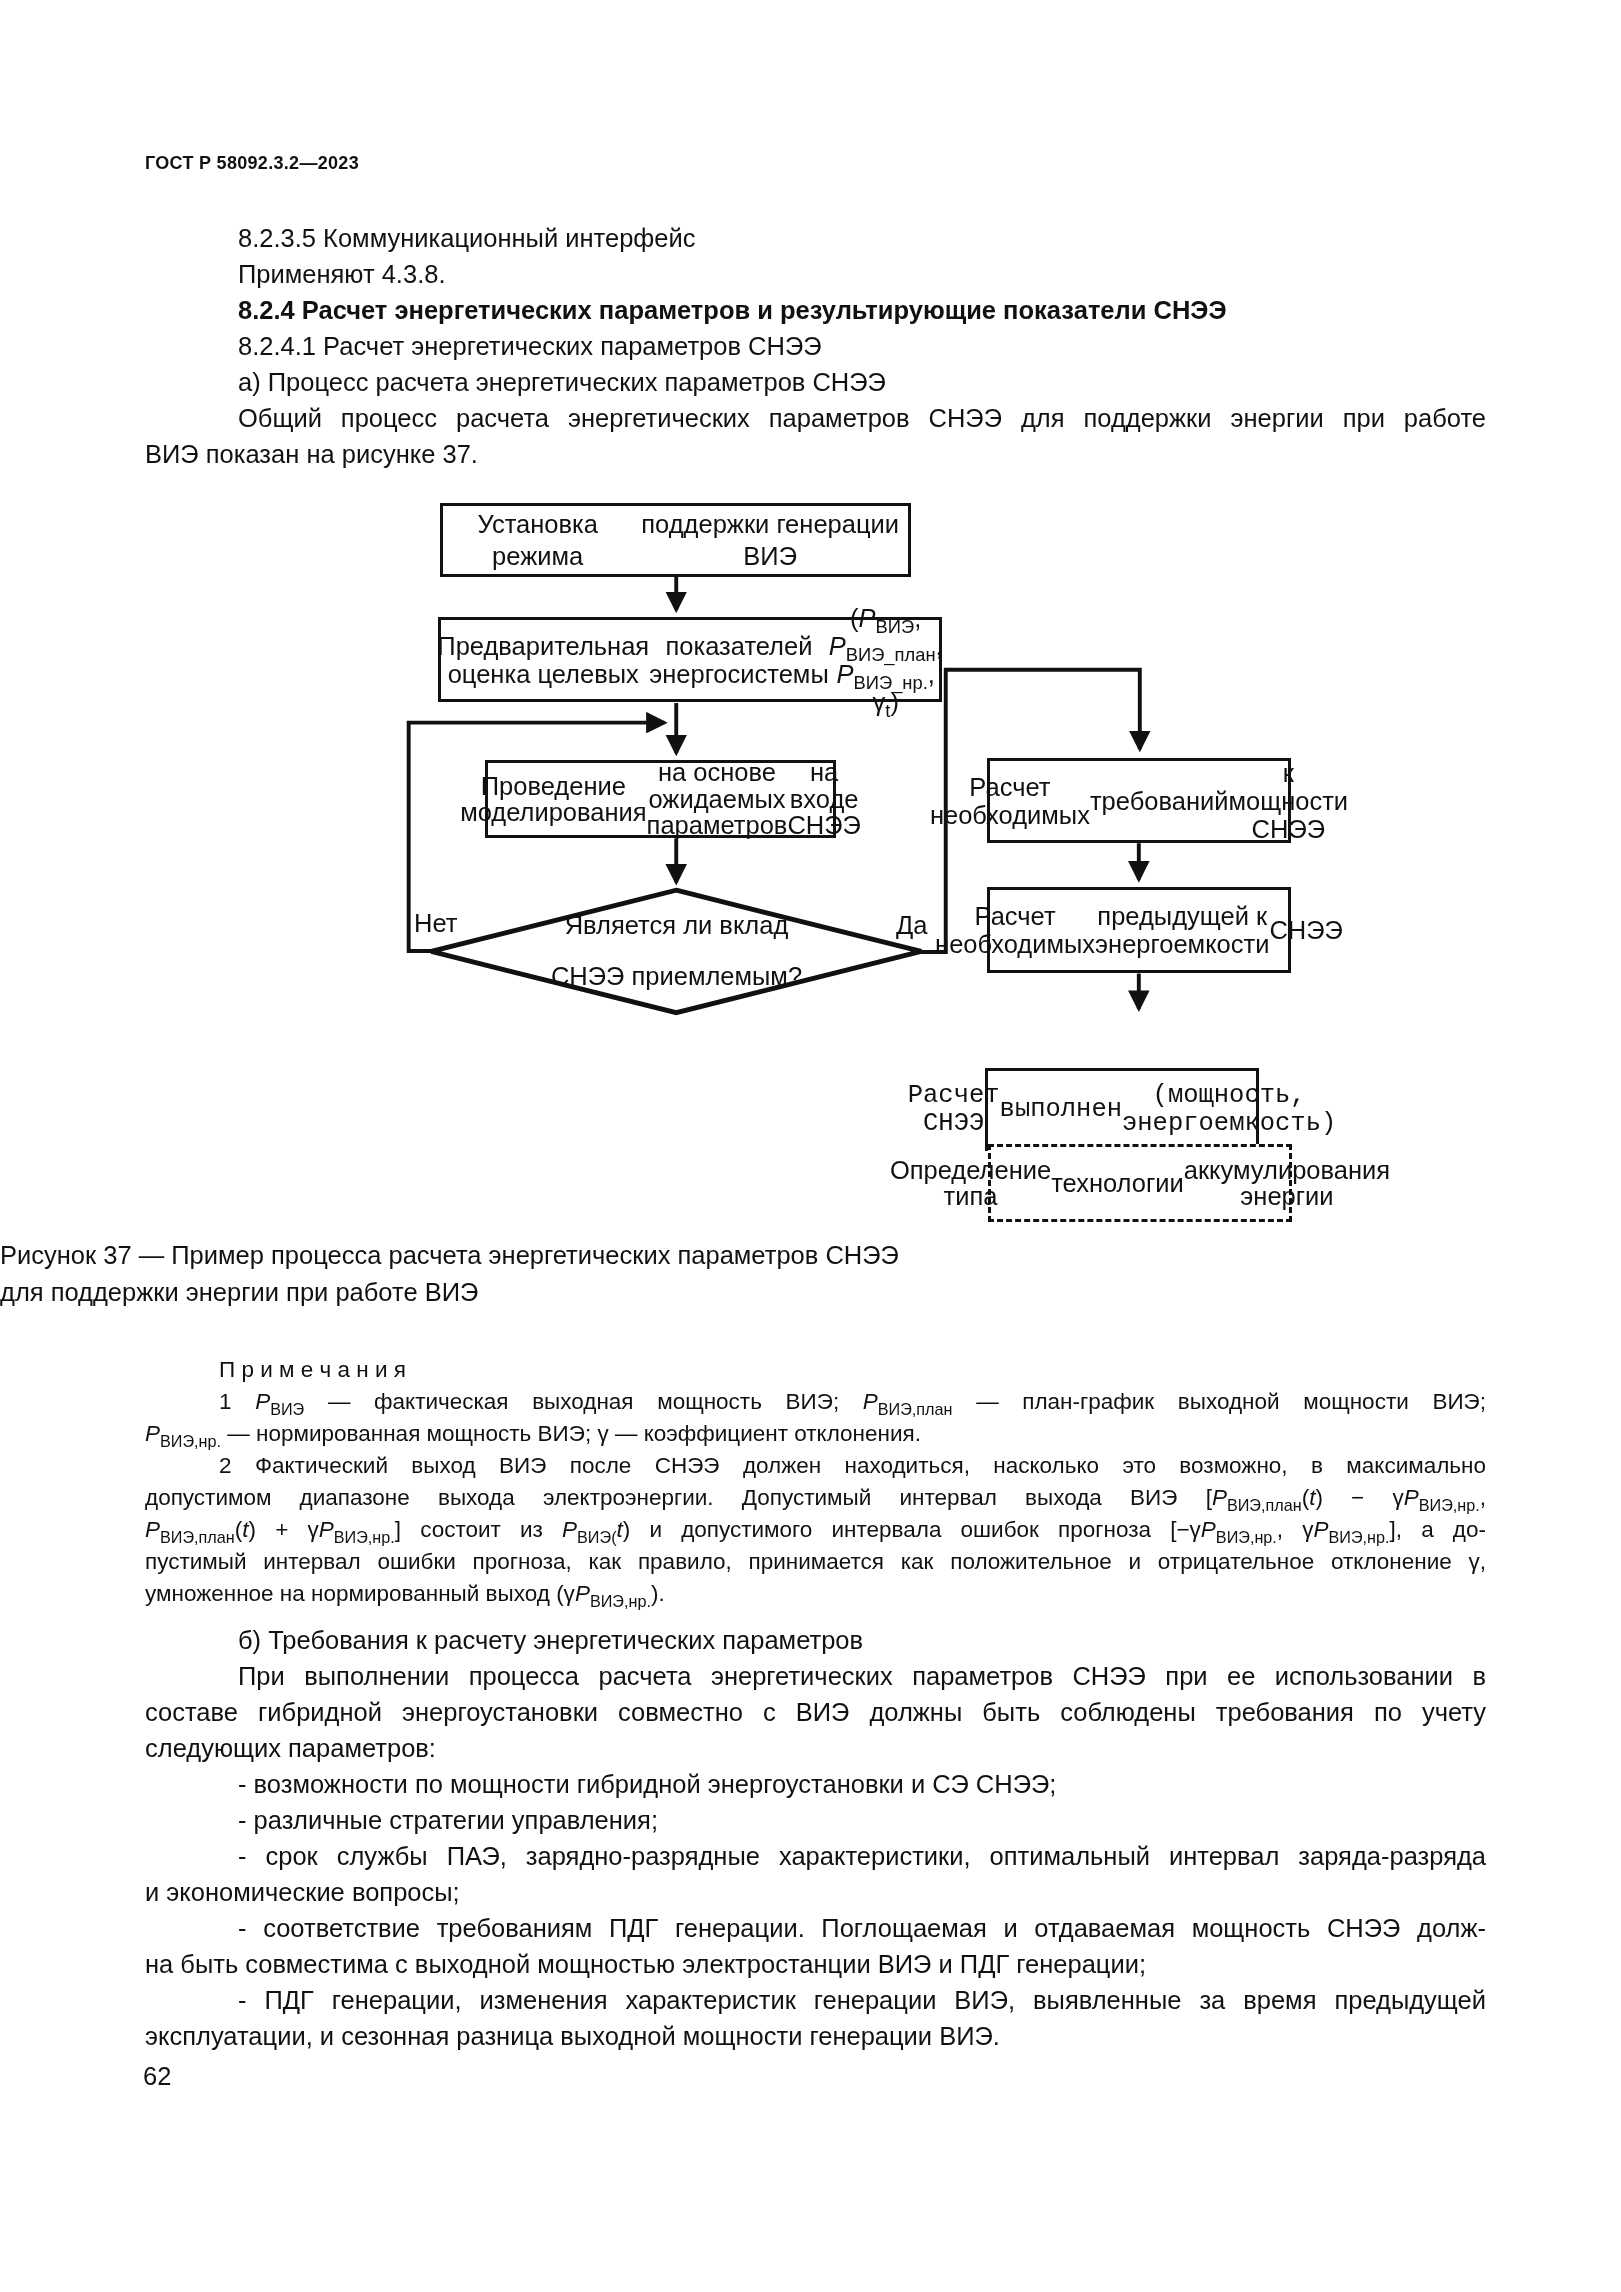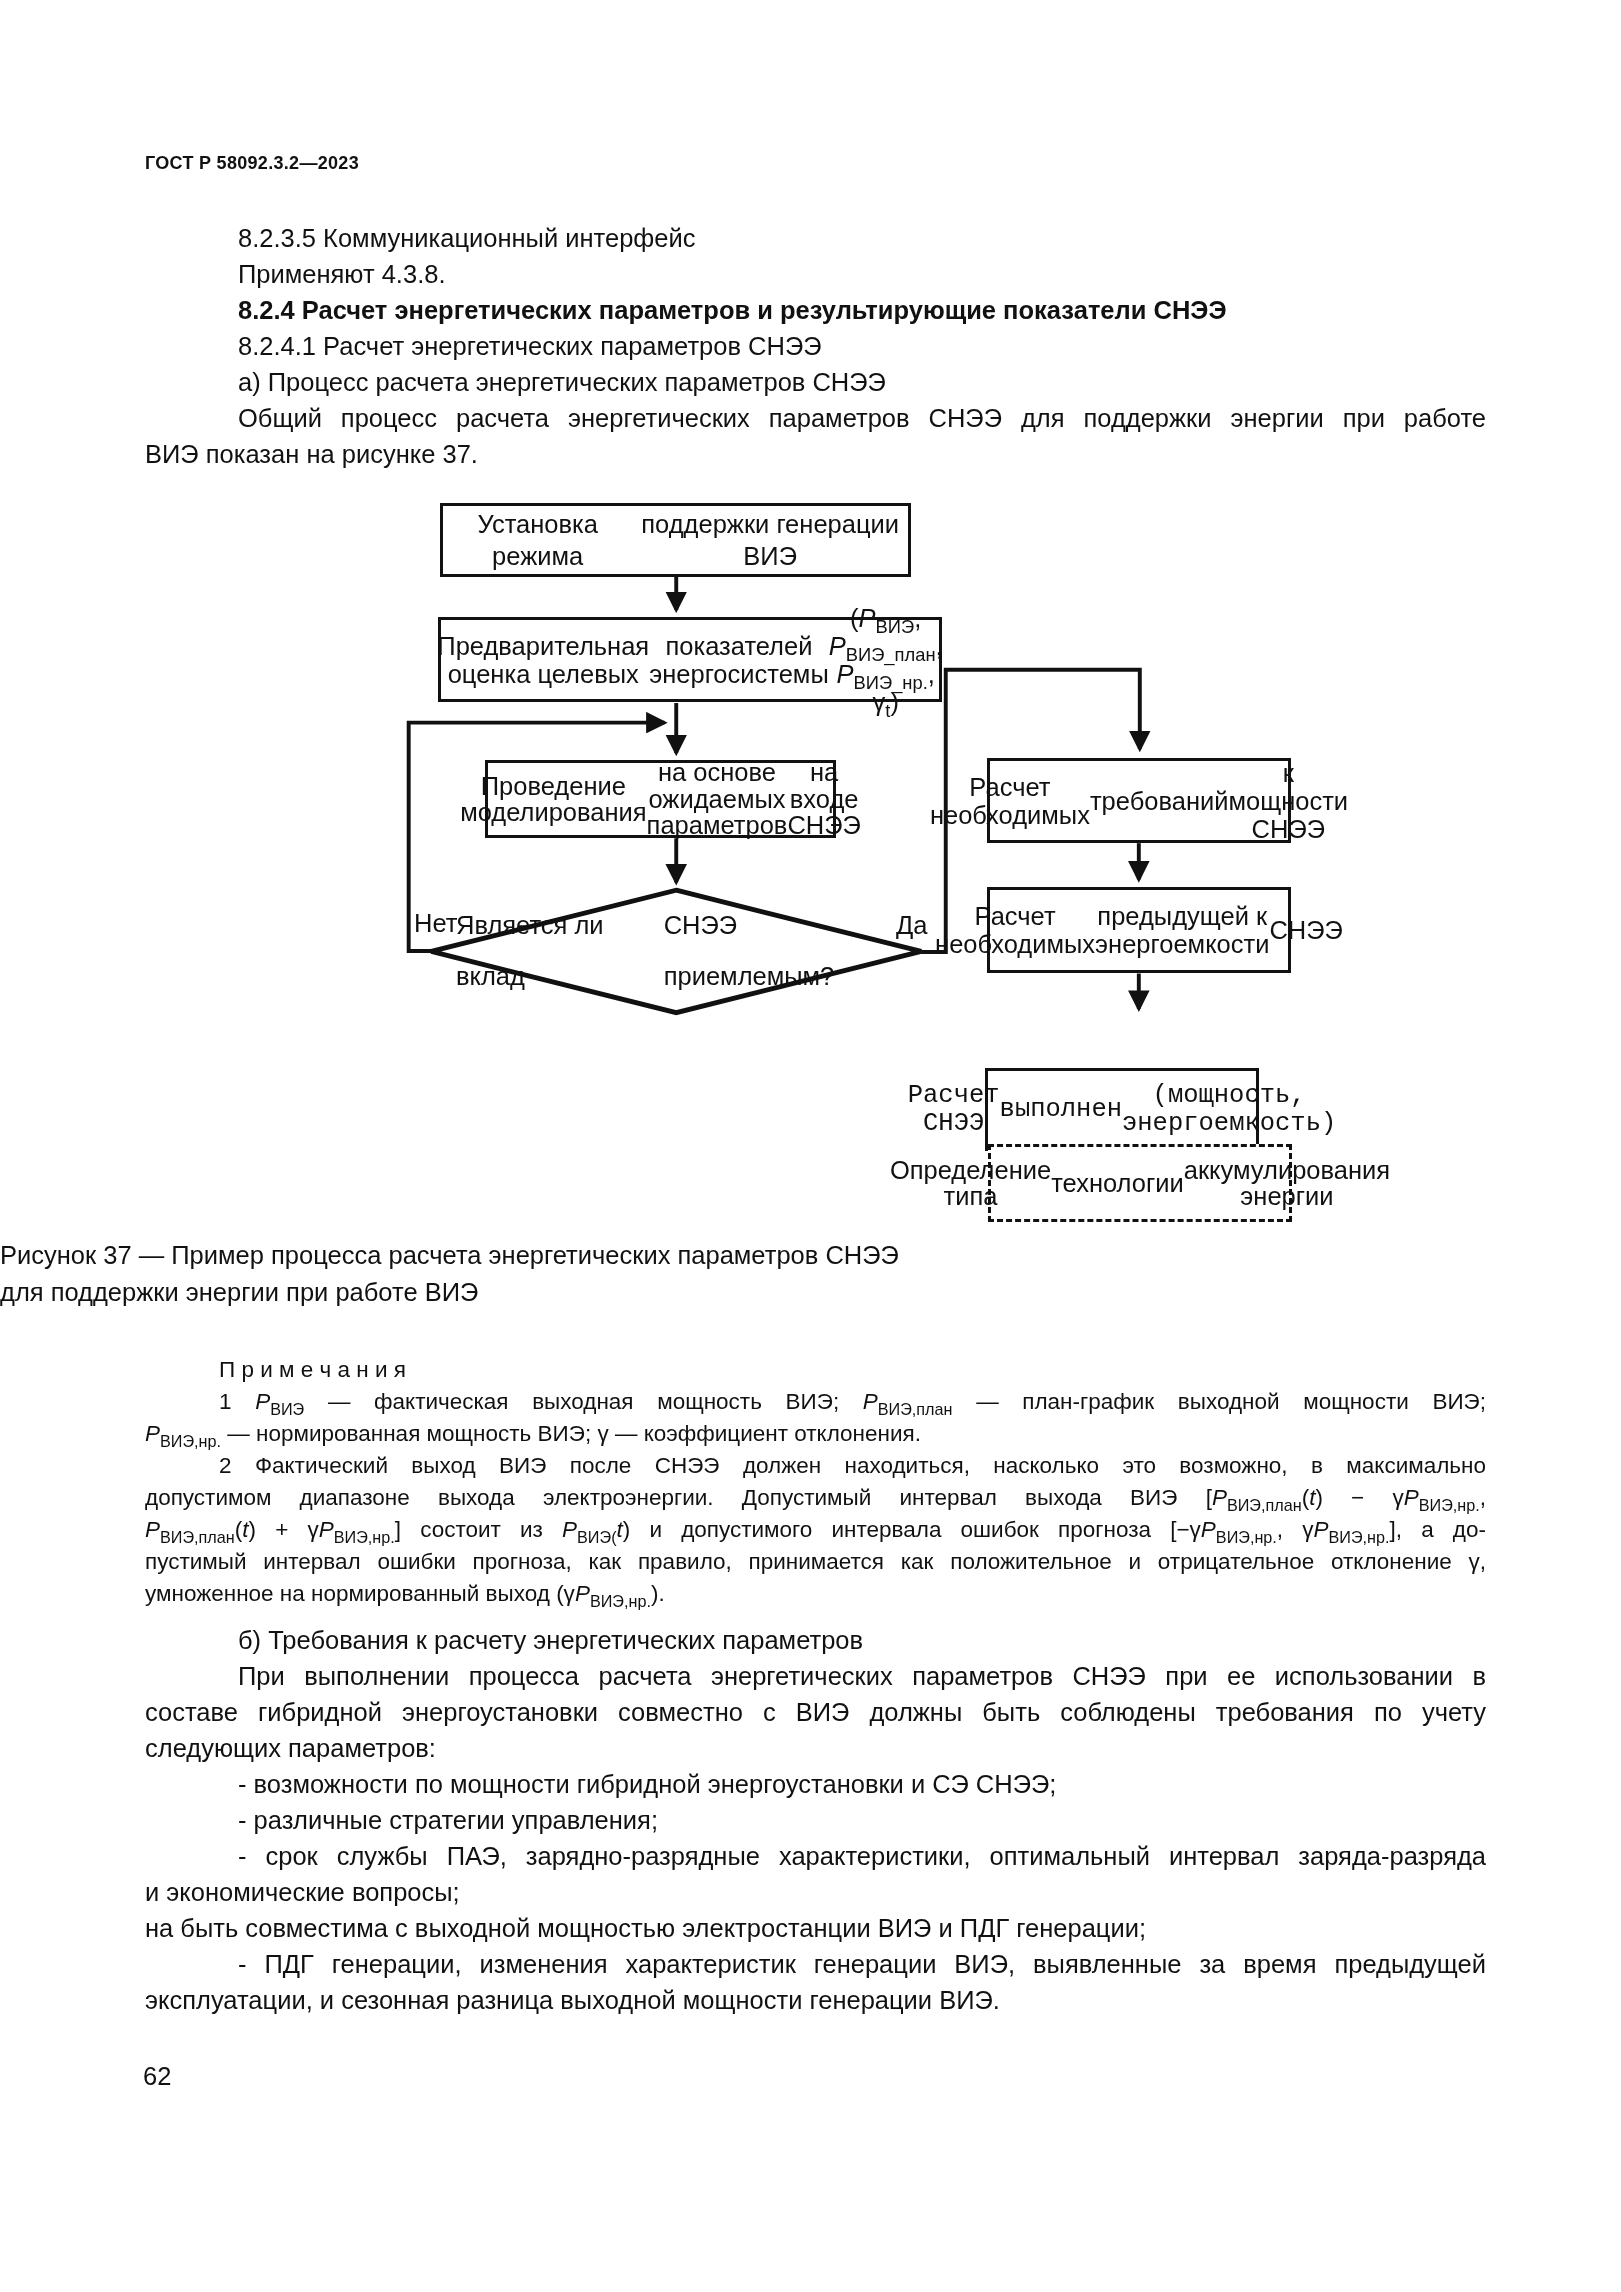--- a/index.html
+++ b/index.html
@@ -15,21 +15,21 @@
   .noteblock .ln{height:32px;}
   .noteblock .ind{padding-left:74px;}
   sub{font-size:.72em;vertical-align:-0.35em;line-height:0;}
   i{font-style:italic;}
   
   .fc-svg{position:absolute;left:0;top:0;pointer-events:none;}
   .fbox{position:absolute;box-sizing:border-box;border:3.9px solid #111;background:#fff;
         display:flex;flex-direction:row;justify-content:center;align-items:center;
         font-size:25.5px;line-height:27.4px;text-align:center;}
   .fbox.dash{border-style:dashed;}
-  .dtext{position:absolute;display:flex;flex-direction:row;justify-content:center;align-items:center;
+  .dtext{position:absolute;display:flex;flex-direction:column;justify-content:center;align-items:center;
          font-size:25.5px;line-height:51px;text-align:left;}
   .flabel{position:absolute;font-size:25.5px;}
   .caption{position:absolute;left:0;top:1237px;width:1621px;font-size:25.5px;line-height:37px;}
   .pagenum{position:absolute;left:143px;top:2062px;font-size:25.5px;}
 </style>
 </head>
 <body>
 
 <div class="page">
 
@@ -131,20 +131,21 @@
 
   <div class="tblock" style="top:1622px;">
     <div class="ln ind">б)  Требования к расчету энергетических параметров</div>
     <div class="ln ind j">При выполнении процесса расчета энергетических параметров СНЭЭ при ее использовании в</div>
     <div class="ln j">составе гибридной энергоустановки совместно с ВИЭ должны быть соблюдены требования по учету</div>
     <div class="ln">следующих параметров:</div>
     <div class="ln ind">-  возможности по мощности гибридной энергоустановки и СЭ СНЭЭ;</div>
     <div class="ln ind">-  различные стратегии управления;</div>
     <div class="ln ind j">-  срок службы ПАЭ, зарядно-разрядные характеристики, оптимальный интервал заряда-разряда</div>
     <div class="ln">и экономические вопросы;</div>
+    <div class="ln ind j">-  соответствие требованиям ПДГ генерации. Поглощаемая и отдаваемая мощность СНЭЭ долж-</div>
     <div class="ln">на быть совместима с выходной мощностью электростанции ВИЭ и ПДГ генерации;</div>
     <div class="ln ind j">-  ПДГ генерации, изменения характеристик генерации ВИЭ, выявленные за время предыдущей</div>
     <div class="ln">эксплуатации, и сезонная разница выходной мощности генерации ВИЭ.</div>
   </div>
 
   <div class="pagenum">62</div>
 
 </div>
 
 

